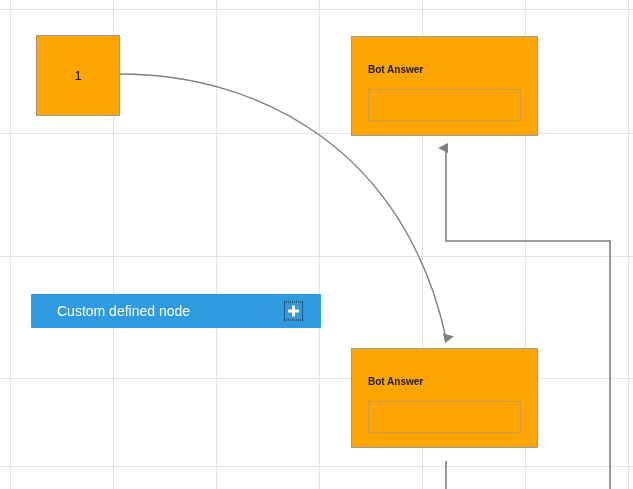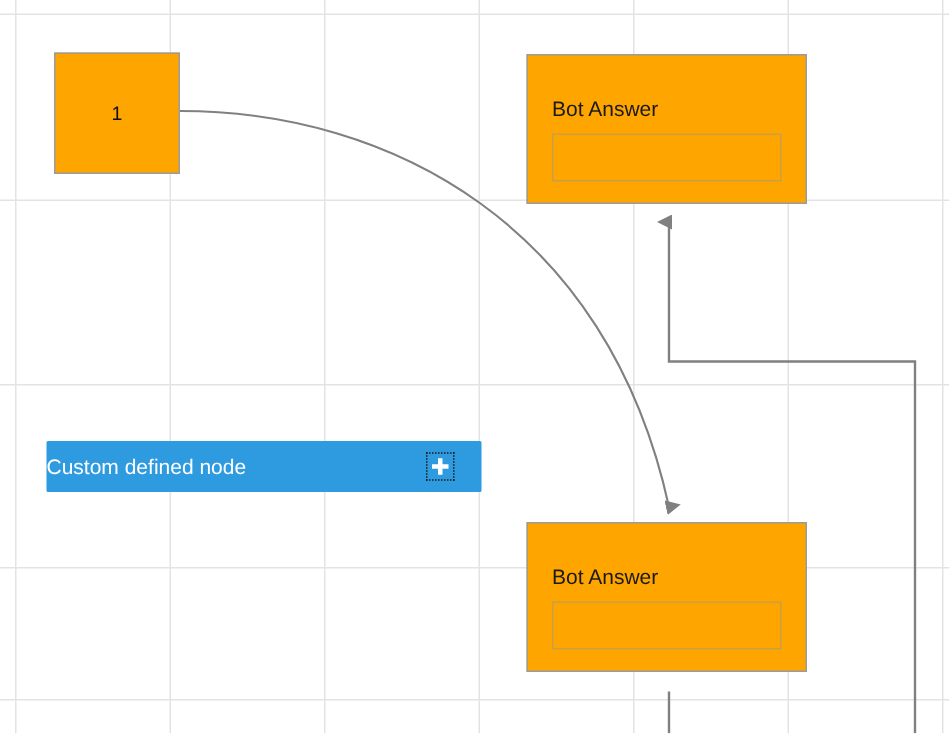--- a/index.html
+++ b/index.html
@@ -58,24 +58,25 @@
   }
   .node-label-num {
     font-size: 13px;
     color: #111111;
     line-height: 1;
   }
   .node-title {
     position: absolute;
     left: 16px;
     top: 28px;
-    font-size: 14px;
+    font-size: 10px;
     color: #1a1a1a;
     line-height: 1;
     white-space: nowrap;
+    font-weight: bold;
   }
   .node-slot {
     position: absolute;
     left: 16px;
     right: 16px;
     top: 52px;
     height: 32px;
     box-sizing: border-box;
     border: 1px solid #c9a04a;
     background: transparent;
@@ -85,20 +86,21 @@
     position: absolute;
     box-sizing: border-box;
     background: #2e9be0;
     display: flex;
     align-items: center;
     border-radius: 1px;
   }
   .palette-label {
     color: #ffffff;
     font-size: 14px;
+    margin-left: 26px;
     white-space: nowrap;
     line-height: 1;
   }
   .palette-add {
     position: absolute;
     right: 18px;
     top: 50%;
     transform: translateY(-50%);
     width: 19px;
     height: 19px;

